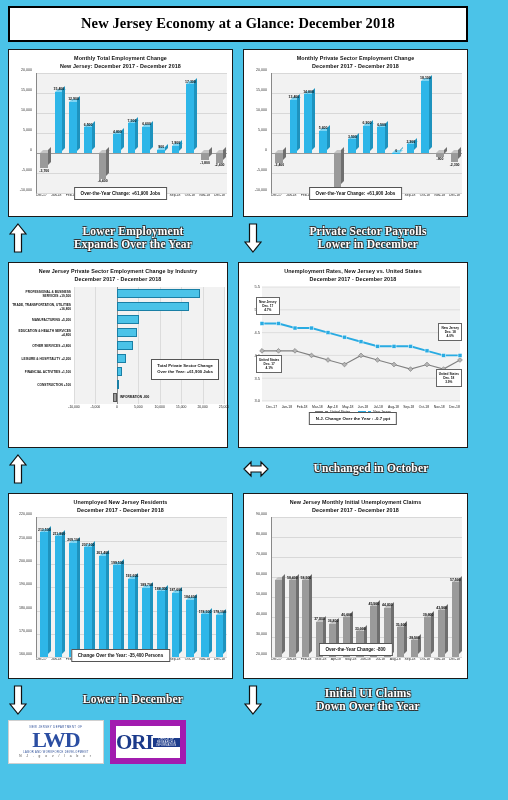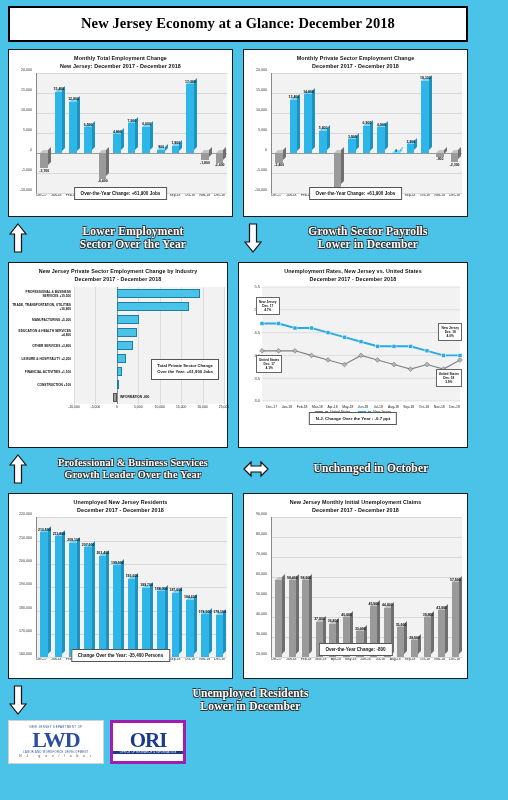--- a/index.html
+++ b/index.html
@@ -138,22 +138,22 @@
     color:#2b4ea2; line-height:1; letter-spacing:-1px; }
   .lwd-bot { font-size:2.6px; letter-spacing:.4px; color:#1a3f8f; }
   .lwd-bot2 { font-size:3.2px; letter-spacing:2px; color:#444; }
   .contact {
     flex:1 1 auto; text-align:center;
     font-family:"Liberation Serif", serif; font-weight:bold;
     font-size:9.5px; line-height:1.35; color:#7a0000;
   }
   .logo-ori {
     flex:0 0 76px; height:44px; background:#fff;
-    display:flex; flex-direction:column; align-items:center; justify-content:center;
-    border:3px solid #a21caf; overflow:hidden;
+    display:flex; flex-direction:row; align-items:center; justify-content:center;
+    border:6px solid #a21caf; overflow:hidden;
   }
   .ori-main { font-family:"Liberation Serif", serif; font-weight:bold;
      font-size:21px; color:#1b3a8a; line-height:1; letter-spacing:-1px; }
   .ori-bar { width:100%; background:#1b3a8a; color:#fff; font-size:2.6px;
      text-align:center; letter-spacing:.2px; }
 </style>
 </head>
 <body>
 
 <div class="page">
@@ -463,31 +463,31 @@
 
   <div class="caps">
     <div class="cap">
       <div class="arrow">
         <svg width="18" height="30" viewBox="0 0 18 30">
             <polygon points="9,1 17,11 12.5,11 12.5,29 5.5,29 5.5,11 1,11" fill="#fff" stroke="#111" stroke-width="1.2"></polygon>
           </svg>
       </div>
       <div class="cap-txt">
         <div>Lower Employment</div>
-        <div>Sector Over the Year</div>
+        <div>Expands Over the Year</div>
       </div>
     </div>
     <div class="cap">
       <div class="arrow">
         <svg width="18" height="30" viewBox="0 0 18 30">
             <polygon points="9,29 17,19 12.5,19 12.5,1 5.5,1 5.5,19 1,19" fill="#fff" stroke="#111" stroke-width="1.2"></polygon>
           </svg>
       </div>
       <div class="cap-txt">
-        <div>Growth Sector Payrolls</div>
+        <div>Private Sector Payrolls</div>
         <div>Lower in December</div>
       </div>
     </div>
   </div>
 
   <div class="row">
 
     <div class="panel h2">
       <div class="ch-title">
         <div>New Jersey Private Sector Employment Change by Industry</div>
@@ -661,24 +661,20 @@
     </div>
   </div>
 
   <div class="caps">
     <div class="cap">
       <div class="arrow">
         <svg width="18" height="30" viewBox="0 0 18 30">
             <polygon points="9,1 17,11 12.5,11 12.5,29 5.5,29 5.5,11 1,11" fill="#fff" stroke="#111" stroke-width="1.2"></polygon>
           </svg>
       </div>
-      <div class="cap-txt" style="font-size:10.3px;">
-        <div>Professional &amp; Business Services</div>
-        <div>Growth Leader Over the Year</div>
-      </div>
     </div>
     <div class="cap">
       <div class="arrow">
         <svg width="26" height="18" viewBox="0 0 26 18">
             <polygon points="1,9 8,2 8,6 18,6 18,2 25,9 18,16 18,12 8,12 8,16" fill="#fff" stroke="#111" stroke-width="1.2"></polygon>
           </svg>
       </div>
       <div class="cap-txt">
         <div>Unchanged in October</div>
       </div>
@@ -996,22 +992,32 @@
   </div>
 
   <div class="caps">
     <div class="cap">
       <div class="arrow">
         <svg width="18" height="30" viewBox="0 0 18 30">
             <polygon points="9,29 17,19 12.5,19 12.5,1 5.5,1 5.5,19 1,19" fill="#fff" stroke="#111" stroke-width="1.2"></polygon>
           </svg>
       </div>
       <div class="cap-txt">
-        <div>Unemployed Residents</div>
         <div>Lower in December</div>
+      </div>
+    </div>
+    <div class="cap">
+      <div class="arrow">
+        <svg width="18" height="30" viewBox="0 0 18 30">
+            <polygon points="9,29 17,19 12.5,19 12.5,1 5.5,1 5.5,19 1,19" fill="#fff" stroke="#111" stroke-width="1.2"></polygon>
+          </svg>
+      </div>
+      <div class="cap-txt">
+        <div>Initial UI Claims</div>
+        <div>Down Over the Year</div>
       </div>
     </div>
   </div>
 
   <div class="footer">
     <div class="logo-lwd">
       <div class="lwd-top">NEW JERSEY DEPARTMENT OF</div>
       <div class="lwd-main">LWD</div>
       <div class="lwd-bot">LABOR AND WORKFORCE DEVELOPMENT</div>
       <div class="lwd-bot2">N J . g o v / l a b o r</div>

